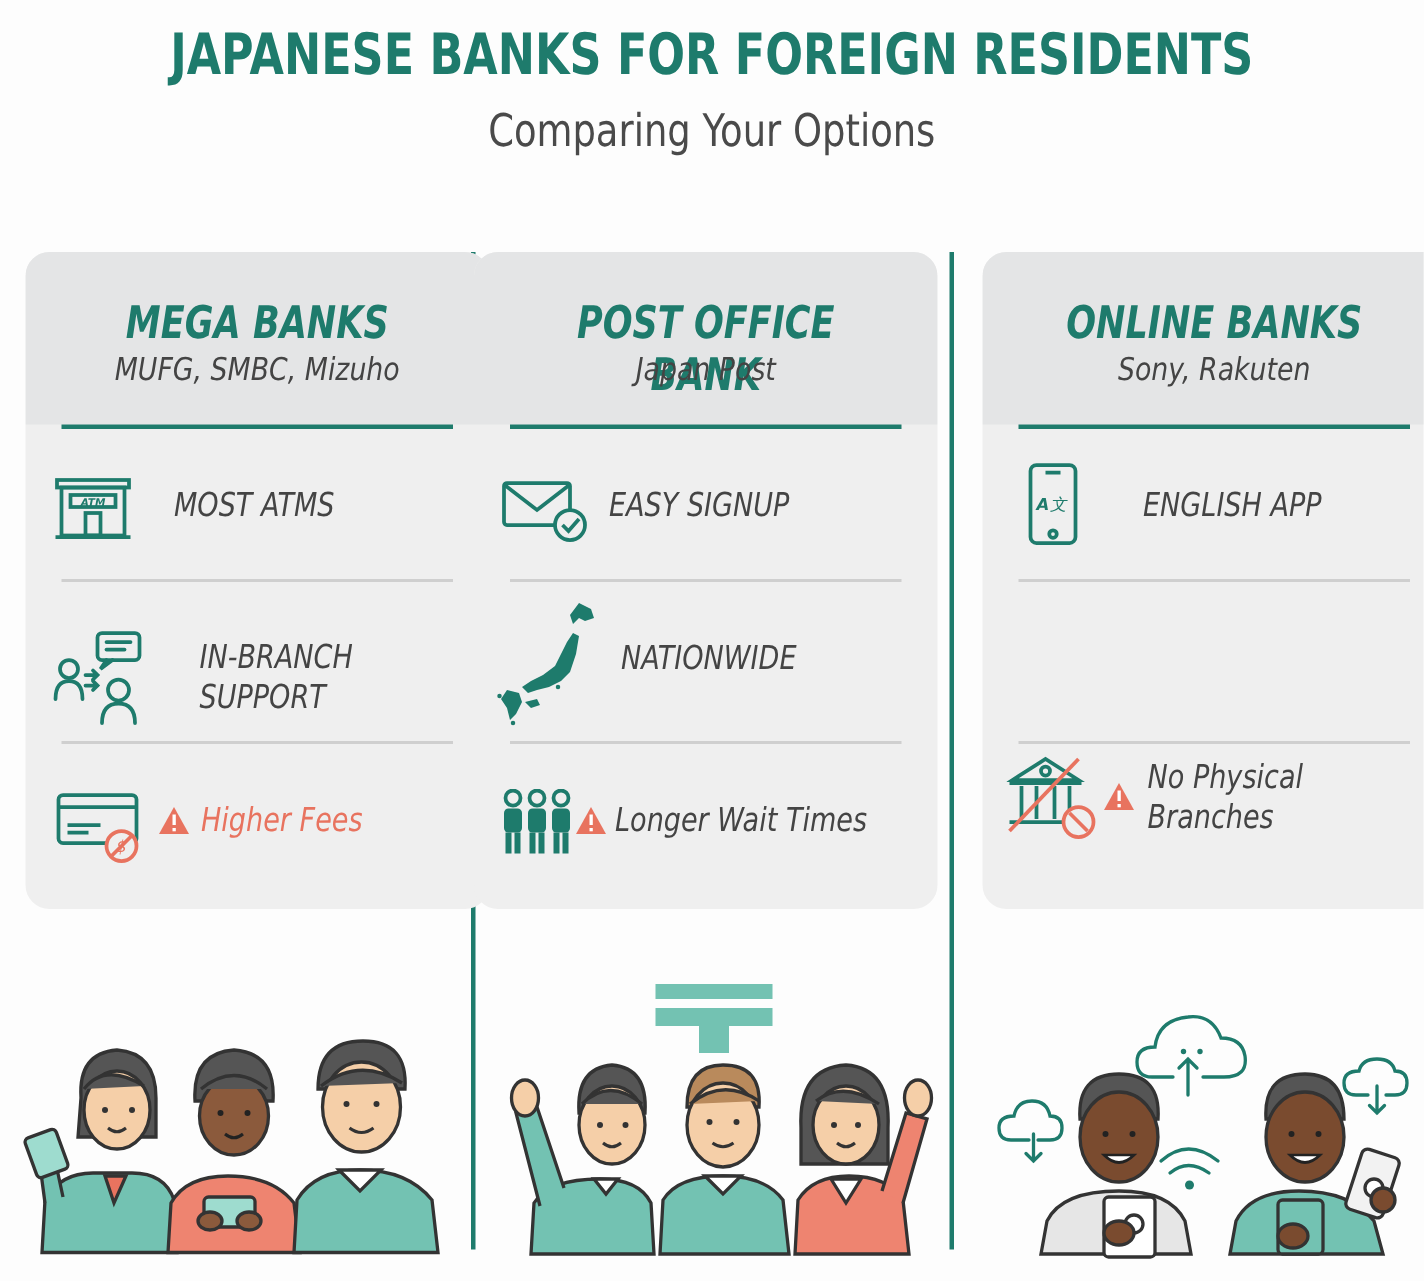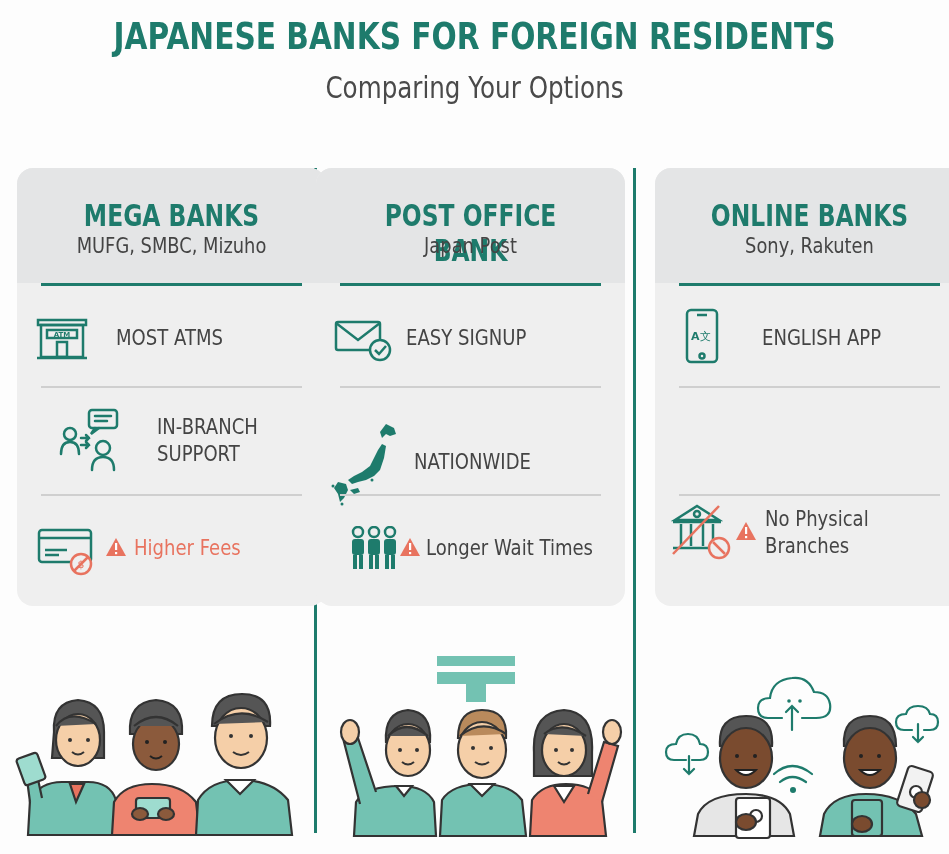--- a/index.html
+++ b/index.html
@@ -17,21 +17,21 @@
   }
   .subtitle {
     position: absolute; left: 0; top: 70px; width: 949px; text-align: center;
     font-family: "DejaVu Sans", sans-serif;
     font-size: 30px; color: #4a4a4a;
     transform: scaleX(0.82); transform-origin: center;
   }
   .vdiv { position: absolute; top: 168px; width: 3px; height: 665px; background: #1e7b6c; }
   .card {
     position: absolute; top: 168px; height: 438px; width: 309px;
-    background: #efefef; border-radius: 16px; overflow: hidden;
+    background: #efefef; border-radius: 16px; overflow: hidden; font-style: italic;
   }
   .card-head {
     position: absolute; left: 0; top: 0; width: 100%; height: 115px;
     background: #e4e5e6;
   }
   .card-name {
     position: absolute; top: 30px; left: 0; width: 100%; text-align: center;
     font-family: "DejaVu Sans", sans-serif; font-weight: bold; font-size: 30px; color: #1e7b6c;
     transform: scaleX(0.78); transform-origin: center;
   }
@@ -76,21 +76,21 @@
         <rect x="11" y="12" width="30" height="8"></rect>
         <rect x="21" y="24" width="10" height="15"></rect>
         <line x1="1" y1="40" x2="51" y2="40"></line>
       </g>
       <text x="26" y="19" font-size="7" text-anchor="middle" fill="#1e7b6c" font-family="DejaVu Sans, sans-serif" font-weight="bold">ATM</text>
     </svg>
     <div class="feat" style="left:99px;top:38px;">MOST ATMS</div>
   </div>
   <div class="row-sep" style="top:218px;"></div>
 
-  <div class="row" style="top:220px;margin-left:24px;">
+  <div class="row" style="top:232px;">
     <svg class="icon" style="left:18px;top:20px;" width="66" height="64" viewBox="0 0 66 64">
       <g fill="none" stroke="#1e7b6c" stroke-width="2.5" stroke-linecap="round">
         <rect x="30" y="2" width="28" height="18" rx="3"></rect>
         <path d="M36 20 L32 26 L40 20"></path>
         <line x1="36" y1="8" x2="52" y2="8"></line>
           <line x1="36" y1="13" x2="48" y2="13"></line>
         <circle cx="11" cy="26" r="6"></circle>
         <path d="M2 46 Q2 34 11 34 Q20 34 20 46"></path>
         <circle cx="44" cy="40" r="7"></circle>
         <path d="M33 62 Q33 49 44 49 Q55 49 55 62"></path>
@@ -137,35 +137,35 @@
         <rect x="2" y="2" width="44" height="28" rx="2"></rect>
         <path d="M2 3 L24 20 L46 3"></path>
       </g>
       <circle cx="46" cy="30" r="10" fill="#efefef" stroke="#1e7b6c" stroke-width="2.5"></circle>
       <path d="M41 30 L45 34 L52 26" fill="none" stroke="#1e7b6c" stroke-width="2.5"></path>
     </svg>
     <div class="feat" style="left:90px;top:38px;">EASY SIGNUP</div>
   </div>
   <div class="row-sep" style="top:218px;"></div>
 
-  <div class="row" style="top:220px;margin-top:22px;">
+  <div class="row" style="top:220px;">
     <svg class="icon" style="left:14px;top:12px;" width="70" height="84" viewBox="0 0 70 84">
       <path fill="#1e7b6c" d="M56 2 L64 6 L66 12 L60 14 L56 12 L52 16 L50 10 Z
         M52 22 L56 24 L54 36 L50 48 L44 54 L36 58 L28 60 L22 62 L18 58 L24 54 L32 50 L40 44 L44 36 L48 28 Z
         M8 60 L16 62 L18 68 L14 76 L10 80 L8 72 L4 66 Z
         M20 68 L28 66 L30 70 L24 72 Z"></path>
       <circle cx="3" cy="64" r="1.5" fill="#1e7b6c"></circle>
       <circle cx="42" cy="58" r="1.5" fill="#1e7b6c"></circle>
       <circle cx="12" cy="82" r="1.5" fill="#1e7b6c"></circle>
     </svg>
     <div class="feat" style="left:98px;top:38px;">NATIONWIDE</div>
   </div>
   <div class="row-sep" style="top:326px;"></div>
 
-  <div class="row" style="top:328px;margin-left:16px;">
+  <div class="row" style="top:328px;">
     <svg class="icon" style="left:18px;top:30px;" width="48" height="44" viewBox="0 0 48 44">
       <g fill="none" stroke="#1e7b6c" stroke-width="2.5">
         <circle cx="8" cy="6" r="5"></circle>
           <circle cx="24" cy="6" r="5"></circle>
           <circle cx="40" cy="6" r="5"></circle>
       </g>
       <g fill="#1e7b6c">
         <rect x="2" y="13" width="12" height="16" rx="3"></rect>
         <rect x="18" y="13" width="12" height="16" rx="3"></rect>
         <rect x="34" y="13" width="12" height="16" rx="3"></rect>

